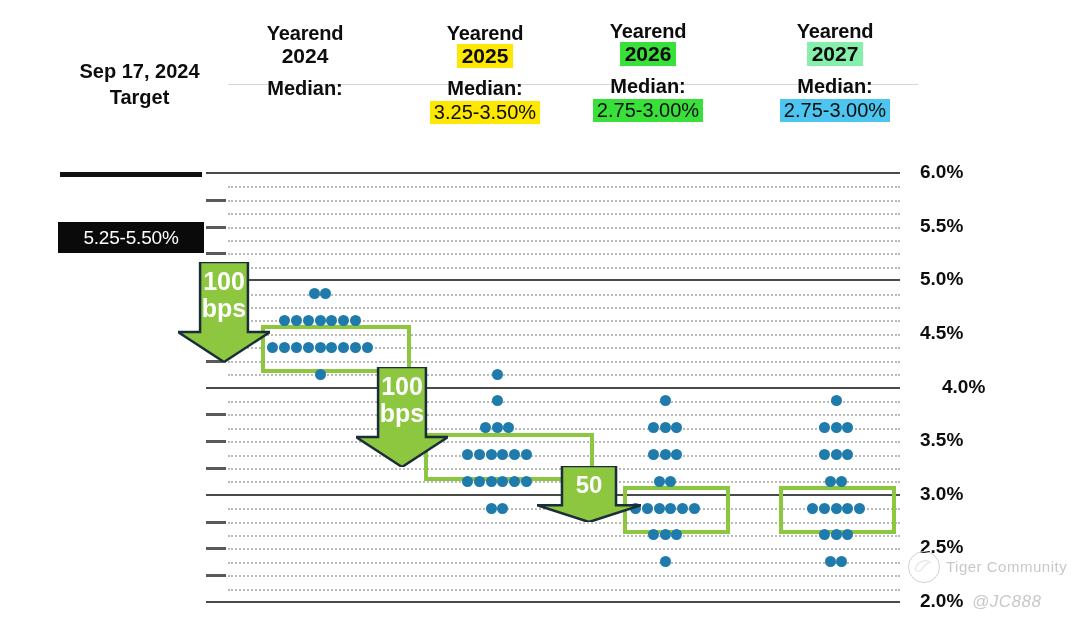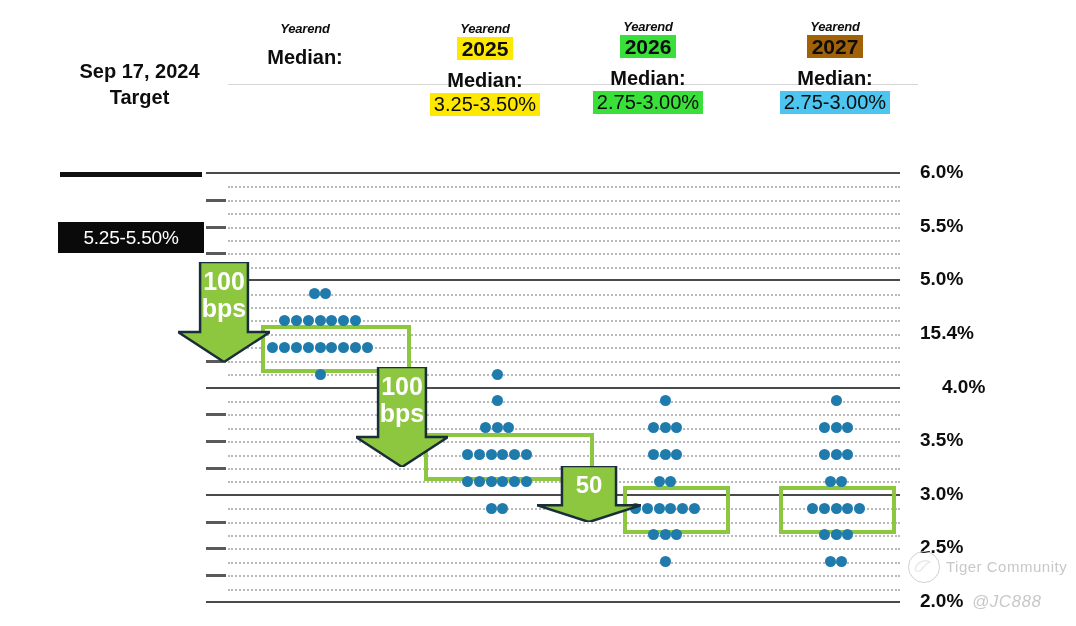--- a/index.html
+++ b/index.html
@@ -6,21 +6,21 @@
   body{
     width:1076px;height:626px;position:relative;overflow:hidden;
     background:#ffffff;
     font-family:"Liberation Sans", sans-serif;
     color:#111111;
   }
   #root{position:absolute;inset:0;}
 
   
   .hdr-col{position:absolute;text-align:center;line-height:1.12;}
-  .hdr-title{font-weight:bold;font-size:13px;color:#0d0d0d;letter-spacing:-0.2px;font-style:italic;}
+  .hdr-title{font-weight:bold;font-size:20px;color:#0d0d0d;letter-spacing:-0.2px;}
   .hdr-year{font-weight:bold;font-size:21px;color:#0d0d0d;display:inline-block;padding:0 5px;}
   .hdr-med{font-weight:bold;font-size:20px;color:#0d0d0d;margin-top:9px;}
   .hdr-val{font-size:20px;color:#0d0d0d;display:inline-block;padding:0 4px;margin-top:2px;}
 
   .left-title{position:absolute;left:52px;top:58px;width:175px;text-align:center;
     font-weight:bold;font-size:20px;line-height:1.32;color:#0d0d0d;}
 
   .hdr-rule{position:absolute;left:228px;top:84px;width:690px;height:1px;background:#d6d6d6;}
 
   
@@ -55,40 +55,41 @@
 
   <div class="left-title">
     <div>Sep 17, 2024</div>
     <div>Target</div>
   </div>
 
   <div class="hdr-rule"></div>
 
   <div class="hdr-col" style="left:215px;top:22px;width:180px;">
     <div class="hdr-title">Yearend</div>
+    <div><span class="hdr-year" id="y0">2024</span></div>
     <div class="hdr-med">Median:</div>
   </div>
 
   <div class="hdr-col" style="left:395px;top:22px;width:180px;">
     <div class="hdr-title">Yearend</div>
     <div><span class="hdr-year" id="y1" style="background: rgb(255, 232, 0); text-align: right;">2025</span></div>
     <div class="hdr-med">Median:</div>
     <div><span class="hdr-val" id="v1" style="background: rgb(255, 232, 0);">3.25-3.50%</span></div>
   </div>
 
   <div class="hdr-col" style="left:558px;top:20px;width:180px;">
     <div class="hdr-title">Yearend</div>
     <div><span class="hdr-year" id="y2" style="background: rgb(58, 224, 58);">2026</span></div>
     <div class="hdr-med">Median:</div>
     <div><span class="hdr-val" id="v2" style="background: rgb(58, 224, 58);">2.75-3.00%</span></div>
   </div>
 
   <div class="hdr-col" style="left:745px;top:20px;width:180px;">
     <div class="hdr-title">Yearend</div>
-    <div><span class="hdr-year" id="y3" style="background: #a16207; text-align: center;">2027</span></div>
+    <div><span class="hdr-year" id="y3" style="background: #86efac; text-align: center;">2027</span></div>
     <div class="hdr-med">Median:</div>
     <div><span class="hdr-val" id="v3" style="background: rgb(76, 198, 240);">2.75-3.00%</span></div>
   </div>
 
   <div id="plot">
     <div id="gridlayer">
         <div class="grid-solid" style="left: 206px; top: 601px; width: 694px;"></div>
         <div class="grid-dot" style="left: 228px; top: 588.594px; width: 672px;"></div>
         <div class="grid-dot" style="left: 228px; top: 575.188px; width: 672px;"></div>
         <div class="tickmark" style="top: 574.188px;"></div>
@@ -131,21 +132,21 @@
         <div class="grid-dot" style="left: 228px; top: 213.219px; width: 672px;"></div>
         <div class="grid-dot" style="left: 228px; top: 199.812px; width: 672px;"></div>
         <div class="tickmark" style="top: 198.812px;"></div>
         <div class="grid-dot" style="left: 228px; top: 186.406px; width: 672px;"></div>
         <div class="grid-solid" style="left: 206px; top: 172px; width: 694px;"></div>
       </div>
     <div id="ylabels">
         <div class="ylab" style="top: 161px;">6.0%</div>
         <div class="ylab" style="top: 214.625px;">5.5%</div>
         <div class="ylab" style="top: 268.25px;">5.0%</div>
-        <div class="ylab" style="top: 321.875px;">15.4%</div>
+        <div class="ylab" style="top: 321.875px;">4.5%</div>
         <div class="ylab" style="top: 375.5px; margin-left: 22px;">4.0%</div>
         <div class="ylab" style="top: 429.125px;">3.5%</div>
         <div class="ylab" style="top: 482.75px;">3.0%</div>
         <div class="ylab" style="top: 536.375px;">2.5%</div>
         <div class="ylab" style="top: 590px;">2.0%</div>
       </div>
 
     <div class="topbar"></div>
     <div class="curbox">5.25-5.50%</div>
 

